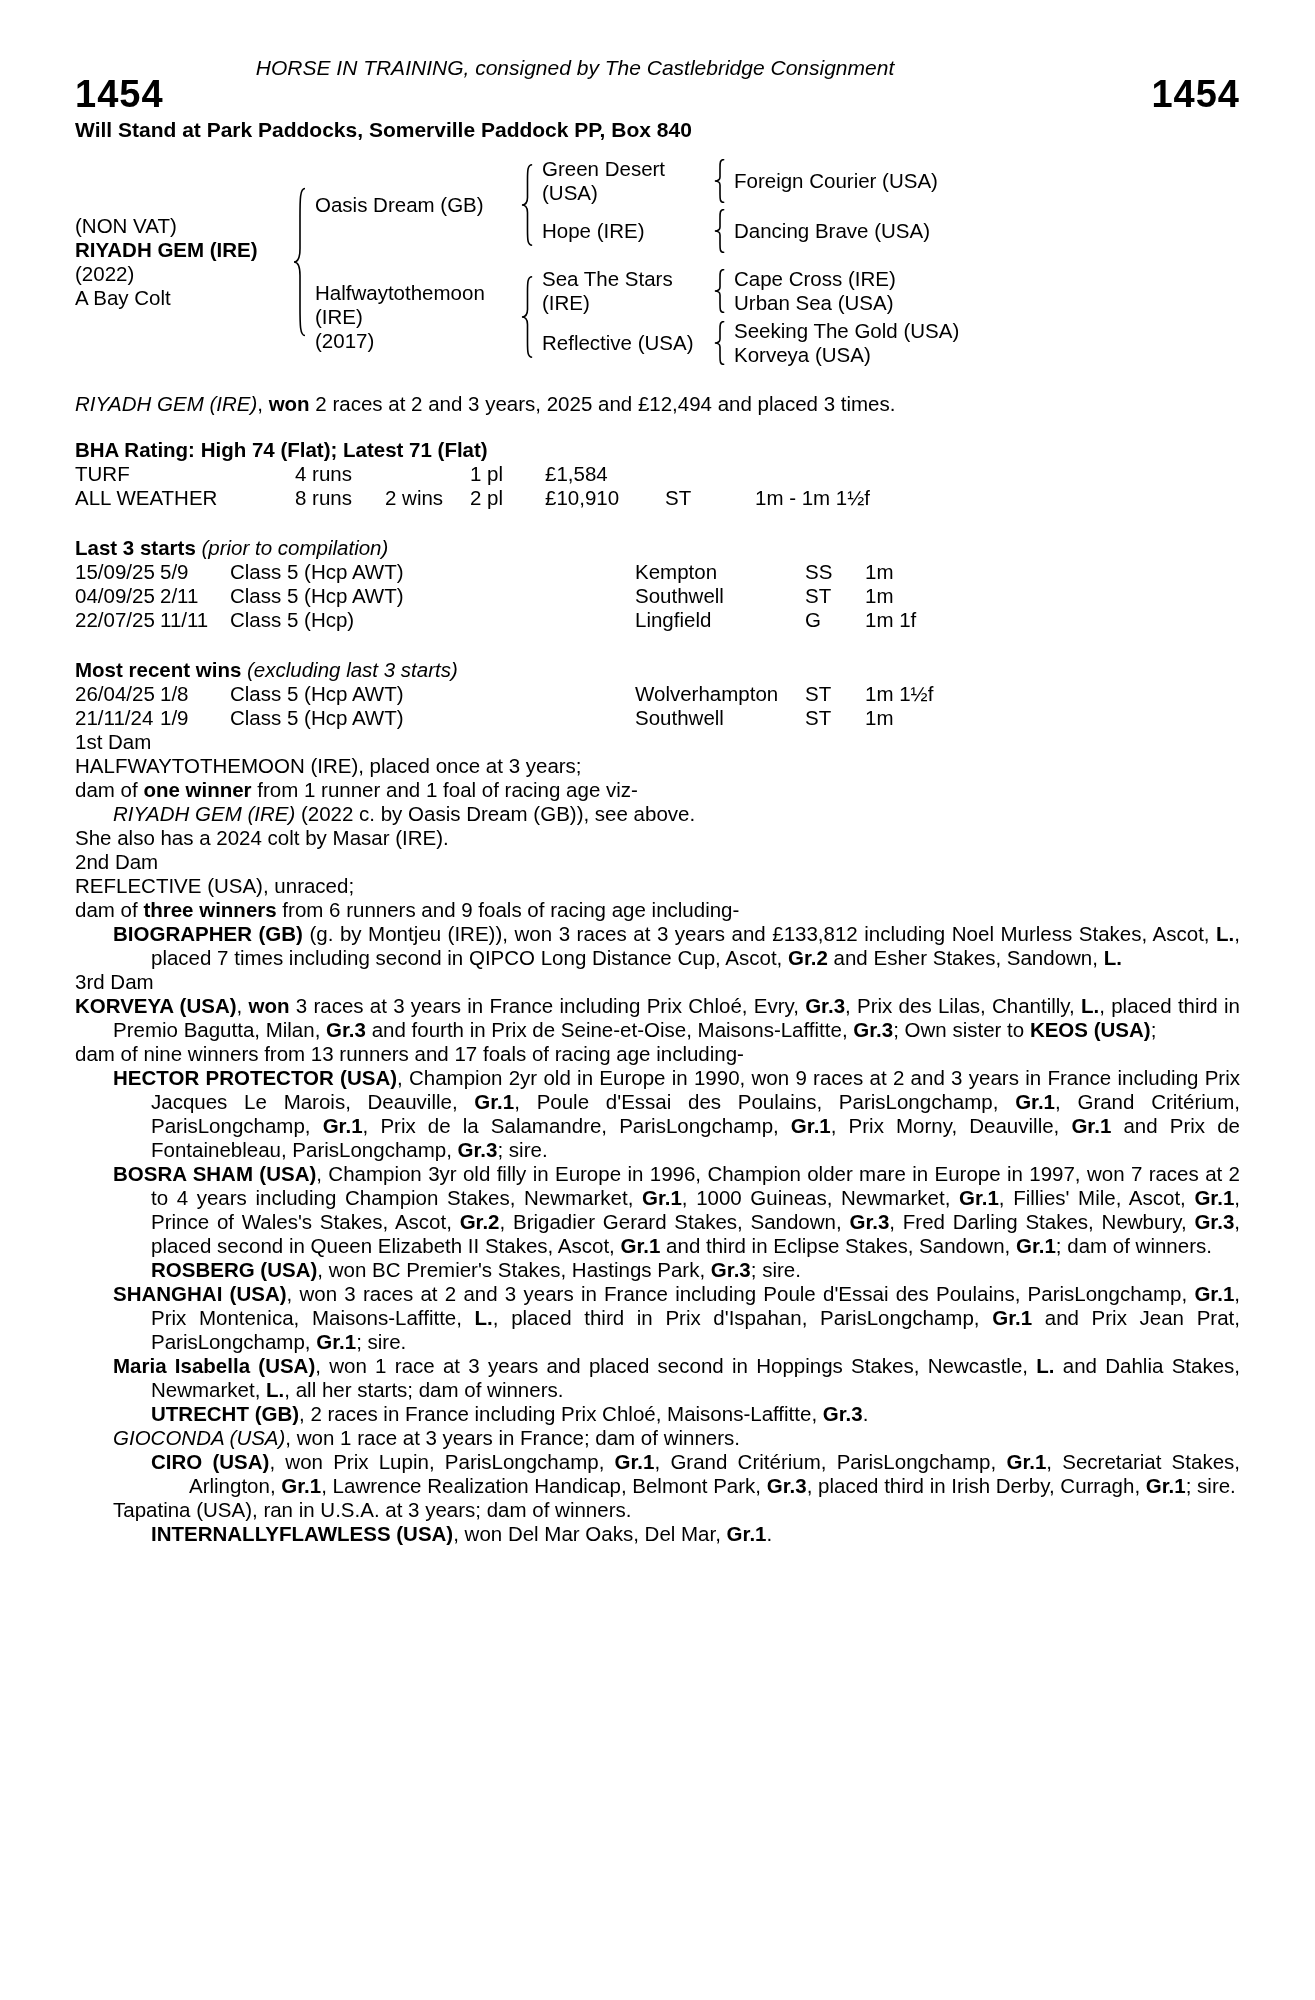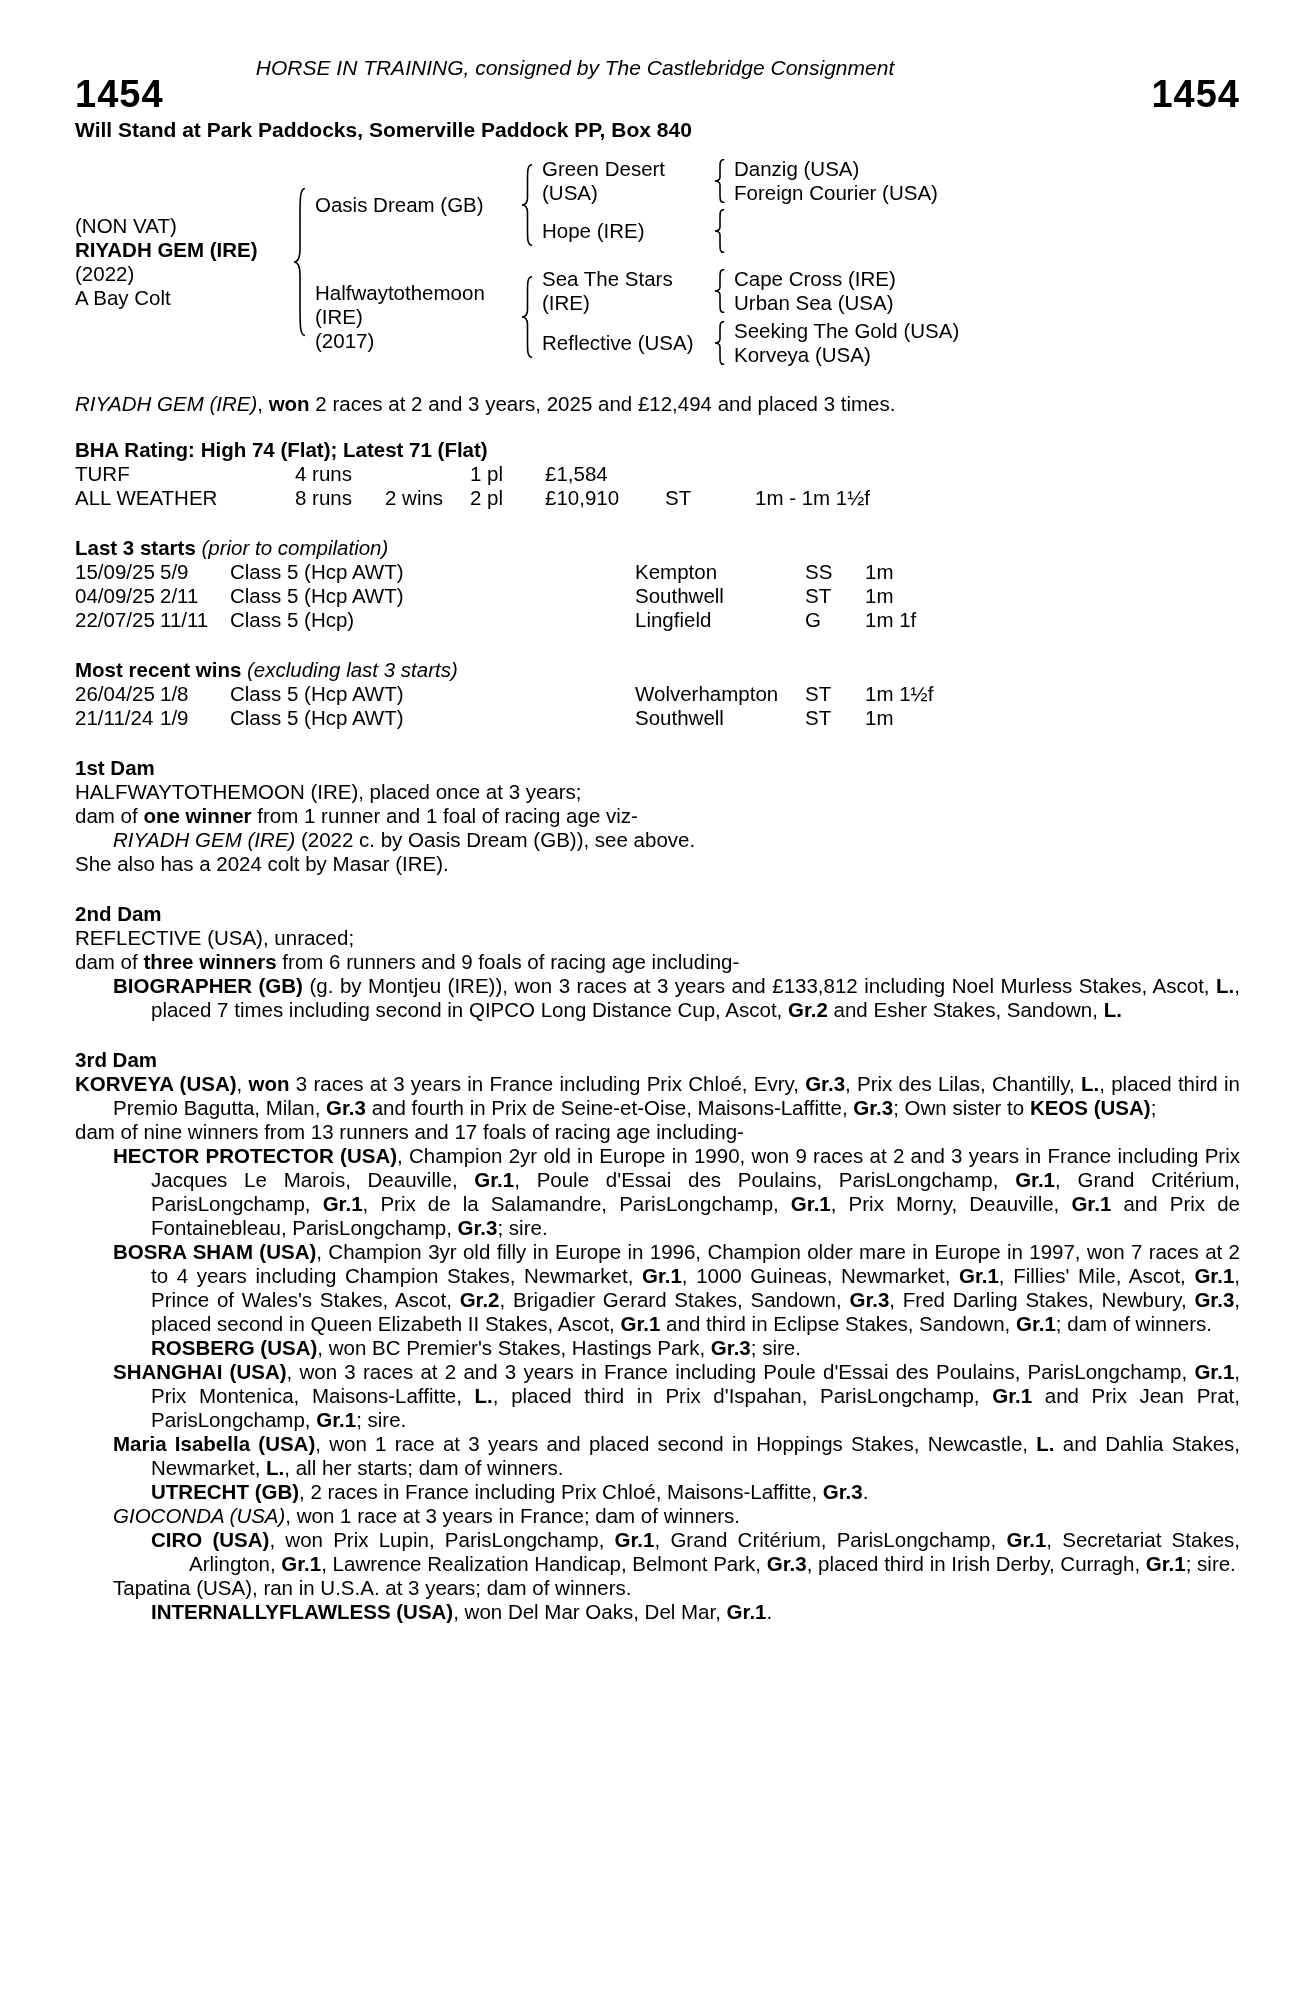--- a/index.html
+++ b/index.html
@@ -34,21 +34,21 @@
   .bha-head{font-weight:700;margin-top:22px;}
   .grid7{display:grid;grid-template-columns:220px 90px 85px 75px 95px 115px auto;}
   .grid7 .money{text-align:left;}
   .grid7 .going{padding-left:25px;}
   .grid6{display:grid;grid-template-columns:85px 60px 415px 170px 60px auto;}
   .grid6 .pos{}
   .grid6 .cls{padding-left:10px;}
   .sec-head{margin-top:26px;}
   .sec-head .t{font-weight:700;}
   .sec-head .s{font-style:italic;}
-  .dam-head{font-weight:700;margin-top:26px;}
+  .dam-head{font-weight:400;}
   
   .para{text-align:justify;}
   .p0{padding-left:0;}
   .p1{padding-left:38px;}
   .hang0{padding-left:38px;text-indent:-38px;}
   .hang1{padding-left:76px;text-indent:-38px;}
   .hang2{padding-left:114px;text-indent:-38px;}
   .noj{text-align:left;}
   .race-summary{margin-top:14px;margin-bottom:2px;}
 </style>
@@ -90,34 +90,34 @@
           <div class="gen2name">
             <div>Green Desert</div>
             <div>(USA)</div>
           </div>
           <div class="brace brace-g3">
             <svg viewBox="0 0 14 100" preserveAspectRatio="none">
                 <path d="M12 1 C7 1 7 8 7 20 L7 41 C7 48 4 50 1 50 C4 50 7 52 7 59 L7 80 C7 92 7 99 12 99" fill="none" stroke="#000" stroke-width="1.6" vector-effect="non-scaling-stroke"></path>
               </svg>
           </div>
           <div class="gen3col">
-            <div>Danzig (USA)</div>
             <div>Foreign Courier (USA)</div>
           </div>
         </div>
         <div class="gen2unit">
           <div class="gen2name">
             <div>Hope (IRE)</div>
           </div>
           <div class="brace brace-g3">
             <svg viewBox="0 0 14 100" preserveAspectRatio="none">
                 <path d="M12 1 C7 1 7 8 7 20 L7 41 C7 48 4 50 1 50 C4 50 7 52 7 59 L7 80 C7 92 7 99 12 99" fill="none" stroke="#000" stroke-width="1.6" vector-effect="non-scaling-stroke"></path>
               </svg>
           </div>
           <div class="gen3col">
+            <div>Dancing Brave (USA)</div>
           </div>
         </div>
       </div>
     </div>
 
     <div class="ped-half">
       <div class="gen1">
         <div>Halfwaytothemoon</div>
         <div>(IRE)</div>
         <div>(2017)</div>

